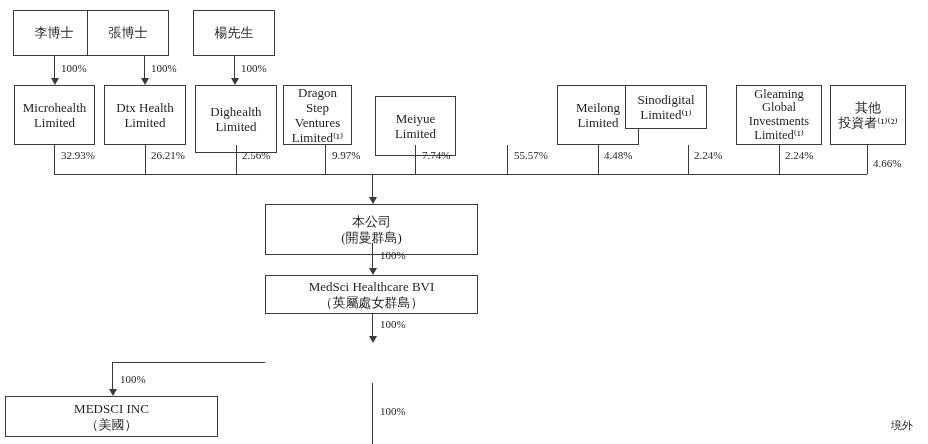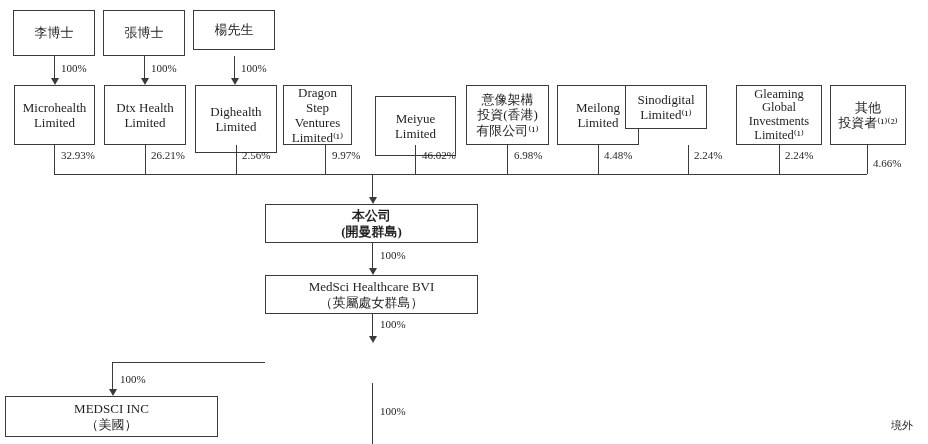--- a/index.html
+++ b/index.html
@@ -33,22 +33,22 @@
     border-left:4px solid transparent; border-right:4px solid transparent;
     border-top:7px solid var(--line);
   }
 </style>
 </head>
 <body>
 
 <div class="canvas">
 
   <div class="box" style="left:13px;top:10px;width:82px;height:46px;">李博士</div>
-  <div class="box" style="left:103px;top:10px;width:82px;height:46px;">張博士</div>
-  <div class="box" style="left:193px;top:10px;width:82px;height:40px;">楊先生</div>
+  <div class="box" style="left:87px;top:10px;width:82px;height:46px;">張博士</div>
+  <div class="box" style="left:193px;top:10px;width:82px;height:46px;">楊先生</div>
 
   <div class="vline" style="left:54px;top:56px;height:22px;"></div>
   <div class="arrow-down" style="left:51px;top:78px;"></div>
   <div class="lbl" style="left:61px;top:63px;">100%</div>
 
   <div class="vline" style="left:144px;top:56px;height:22px;"></div>
   <div class="arrow-down" style="left:141px;top:78px;"></div>
   <div class="lbl" style="left:151px;top:63px;">100%</div>
 
   <div class="vline" style="left:234px;top:56px;height:22px;"></div>
@@ -59,23 +59,20 @@
 Limited</div>
   <div class="box" style="left:104px;top:85px;width:82px;height:60px;">Dtx Health
 Limited</div>
   <div class="box" style="left:195px;top:85px;width:82px;height:68px;">Dighealth
 Limited</div>
   <div class="box" style="left:283px;top:85px;width:69px;height:60px;">Dragon Step
 Ventures
 Limited⁽¹⁾</div>
   <div class="box" style="left:375px;top:83px;width:81px;height:60px;margin-top:13px;">Meiyue
 Limited</div>
-  <div class="box" style="left:466px;top:85px;width:83px;height:60px;">意像架構
-投資(香港)
-有限公司⁽¹⁾</div>
   <div class="box" style="left:557px;top:85px;width:82px;height:60px;">Meilong
 Limited</div>
   <div class="box" style="left:625px;top:85px;width:82px;height:44px;">Sinodigital
 Limited⁽¹⁾</div>
   <div class="box dense" style="left:736px;top:85px;width:86px;height:60px;">Gleaming
 Global
 Investments
 Limited⁽¹⁾</div>
   <div class="box" style="left:830px;top:85px;width:76px;height:60px;">其他
 投資者⁽¹⁾⁽²⁾</div>
@@ -88,32 +85,32 @@
   <div class="vline" style="left:507px;top:145px;height:29px;"></div>
   <div class="vline" style="left:598px;top:145px;height:29px;"></div>
   <div class="vline" style="left:688px;top:145px;height:29px;"></div>
   <div class="vline" style="left:779px;top:145px;height:29px;"></div>
   <div class="vline" style="left:867px;top:145px;height:29px;"></div>
 
   <div class="lbl" style="left:61px;top:150px;">32.93%</div>
   <div class="lbl" style="left:151px;top:150px;">26.21%</div>
   <div class="lbl" style="left:242px;top:150px;">2.56%</div>
   <div class="lbl" style="left:332px;top:150px;">9.97%</div>
-  <div class="lbl" style="left:422px;top:150px;">46.02%</div>
-  <div class="lbl" style="left:514px;top:150px;">6.98%</div>
+  <div class="lbl" style="left:422px;top:150px;">7.74%</div>
+  <div class="lbl" style="left:514px;top:150px;">55.57%</div>
   <div class="lbl" style="left:604px;top:150px;">4.48%</div>
   <div class="lbl" style="left:694px;top:150px;">2.24%</div>
   <div class="lbl" style="left:785px;top:150px;">2.24%</div>
   <div class="lbl" style="left:873px;top:148px;margin-top:10px;">4.66%</div>
 
   <div class="hline" style="left:54px;top:174px;width:813px;"></div>
   <div class="vline" style="left:372px;top:174px;height:23px;"></div>
   <div class="arrow-down" style="left:369px;top:197px;"></div>
 
-  <div class="box" style="left:265px;top:204px;width:213px;height:39px;font-weight:bold;">本公司
+  <div class="box" style="left:265px;top:204px;width:213px;height:51px;">本公司
 (開曼群島)</div>
   <div class="vline" style="left:372px;top:243px;height:25px;"></div>
   <div class="arrow-down" style="left:369px;top:268px;"></div>
   <div class="lbl" style="left:380px;top:250px;">100%</div>
 
   <div class="box" style="left:265px;top:275px;width:213px;height:39px;">MedSci Healthcare BVI
 （英屬處女群島）</div>
   <div class="vline" style="left:372px;top:314px;height:22px;"></div>
   <div class="arrow-down" style="left:369px;top:336px;"></div>
   <div class="lbl" style="left:380px;top:319px;">100%</div>

